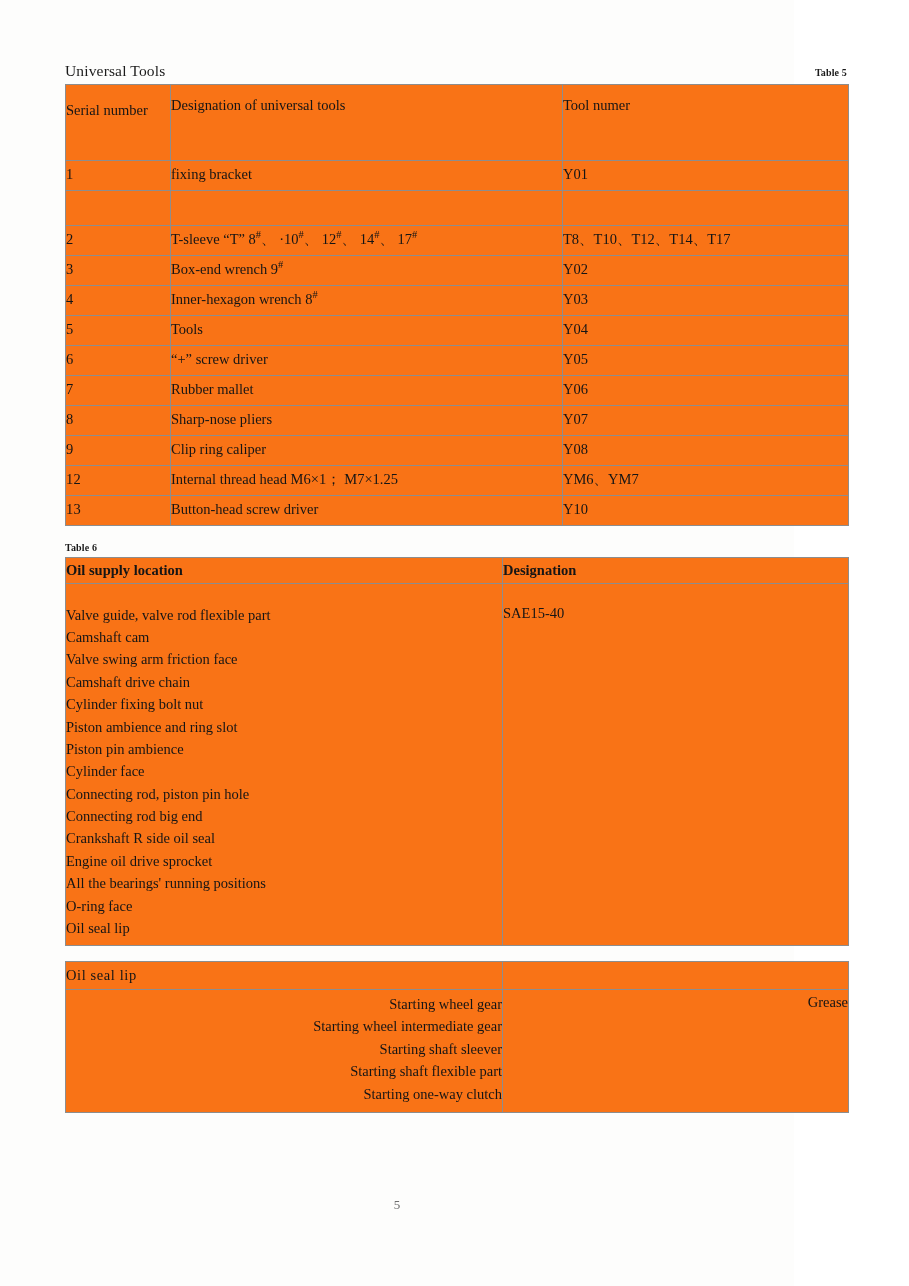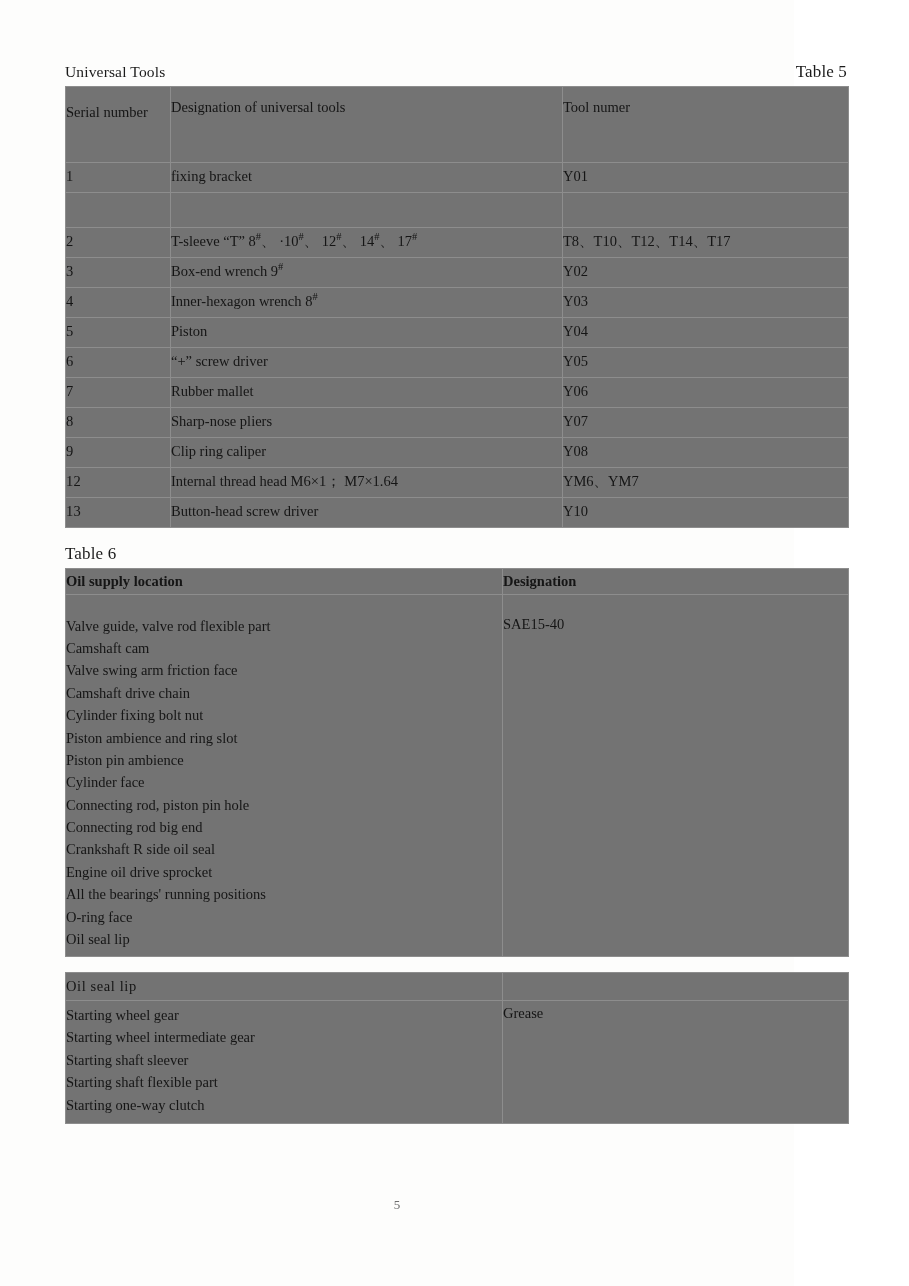--- a/index.html
+++ b/index.html
@@ -41,30 +41,31 @@
     letter-spacing: 0.15px;
     color: #1b1b1b;
     margin-bottom: 4px;
     white-space: nowrap;
   }
   .caption-left { display: flex; align-items: baseline; gap: 7px; }
   .caption-left .sub {
     font-size: 13.5px;
   }
   .caption-right {
-    font-size: 17px;
+    font-size: 10px;
     padding-right: 1px;
+    font-weight: bold;
   }
 
   
   table.doc {
     border-collapse: collapse;
     width: 783px;
     table-layout: fixed;
-    background: #737373;
+    background: #f97316;
   }
   table.doc td, table.doc th {
     border: 1px solid #8d8d8d;
     padding: 2px 0 2px 0;
     vertical-align: top;
     font-weight: normal;
     text-align: left;
     font-size: 14.5px;
     line-height: 1.28;
     color: #151515;
@@ -121,20 +122,21 @@
   .line-list span { display: block; white-space: nowrap; }
 
   
   .t7-wrap { margin-top: 15px; }
   #table7 col.c-loc { width: 437px; }
   #table7 col.c-des { width: 346px; }
   #table7 .hdr td { padding: 4px 0 4px 0; letter-spacing: 0.6px; }
   #table7 .body td {
     padding-top: 3px;
     padding-bottom: 7px;
+    text-align: right;
   }
 
   
   .page-number {
     position: absolute;
     left: 0;
     right: 0;
     top: 1197px;
     text-align: center;
     font-size: 13px;
@@ -191,21 +193,21 @@
             <td class="pad-desc">Box-end wrench 9<sup class="hash">#</sup></td>
             <td class="pad-tool">Y02</td>
           </tr>
           <tr class="row">
             <td class="pad-sn sn">4</td>
             <td class="pad-desc">Inner-hexagon wrench 8<sup class="hash">#</sup></td>
             <td class="pad-tool">Y03</td>
           </tr>
           <tr class="row">
             <td class="pad-sn sn">5</td>
-            <td class="pad-desc">Piston</td>
+            <td class="pad-desc">Tools</td>
             <td class="pad-tool">Y04</td>
           </tr>
           <tr class="row">
             <td class="pad-sn sn">6</td>
             <td class="pad-desc">   “+” screw driver</td>
             <td class="pad-tool">Y05</td>
           </tr>
           <tr class="row">
             <td class="pad-sn sn">7</td>
             <td class="pad-desc">Rubber mallet</td>
@@ -216,21 +218,21 @@
             <td class="pad-desc">Sharp-nose pliers</td>
             <td class="pad-tool">Y07</td>
           </tr>
           <tr class="row">
             <td class="pad-sn sn">9</td>
             <td class="pad-desc">Clip ring caliper</td>
             <td class="pad-tool">Y08</td>
           </tr>
           <tr class="row">
             <td class="pad-sn sn">12</td>
-            <td class="pad-desc">Internal thread head M6×1； M7×1.64</td>
+            <td class="pad-desc">Internal thread head M6×1； M7×1.25</td>
             <td class="pad-tool">YM6、YM7</td>
           </tr>
           <tr class="row">
             <td class="pad-sn sn">13</td>
             <td class="pad-desc">Button-head screw driver</td>
             <td class="pad-tool">Y10</td>
           </tr>
         </tbody>
     </table>
 

